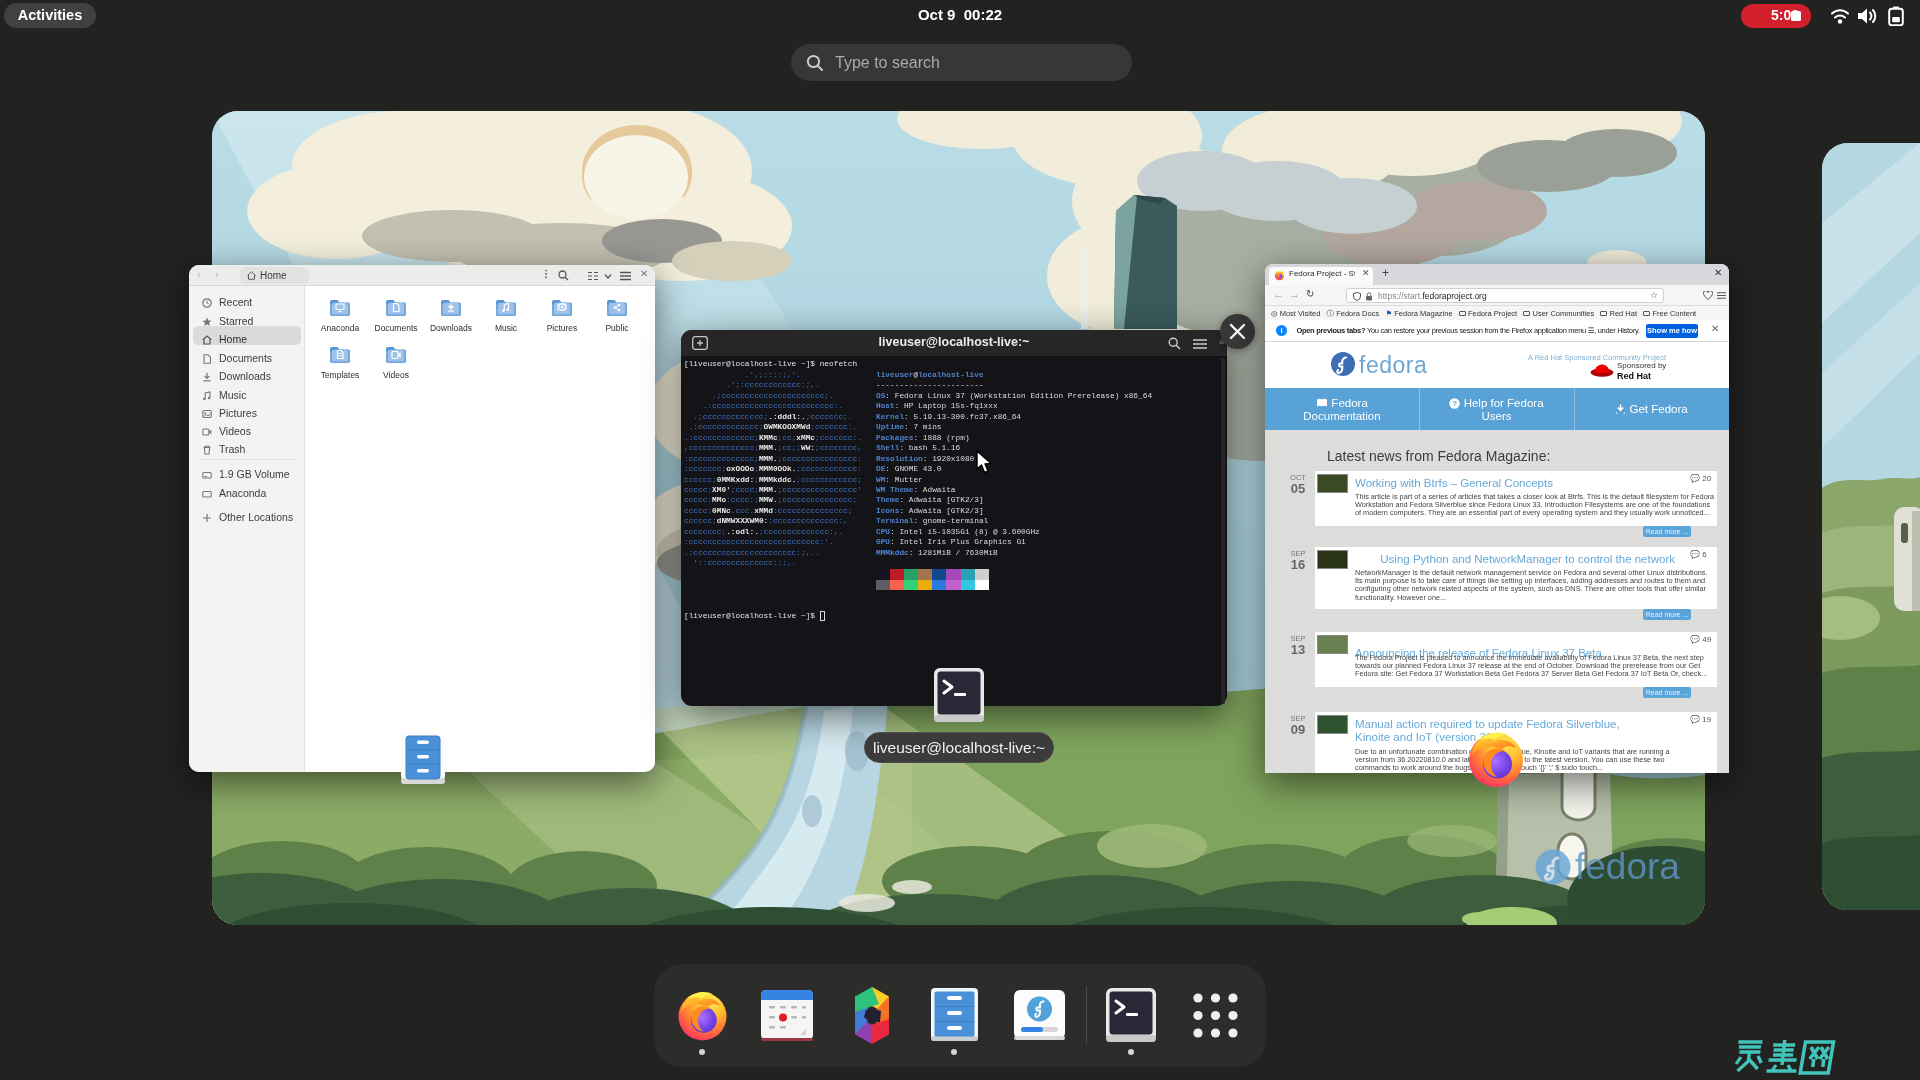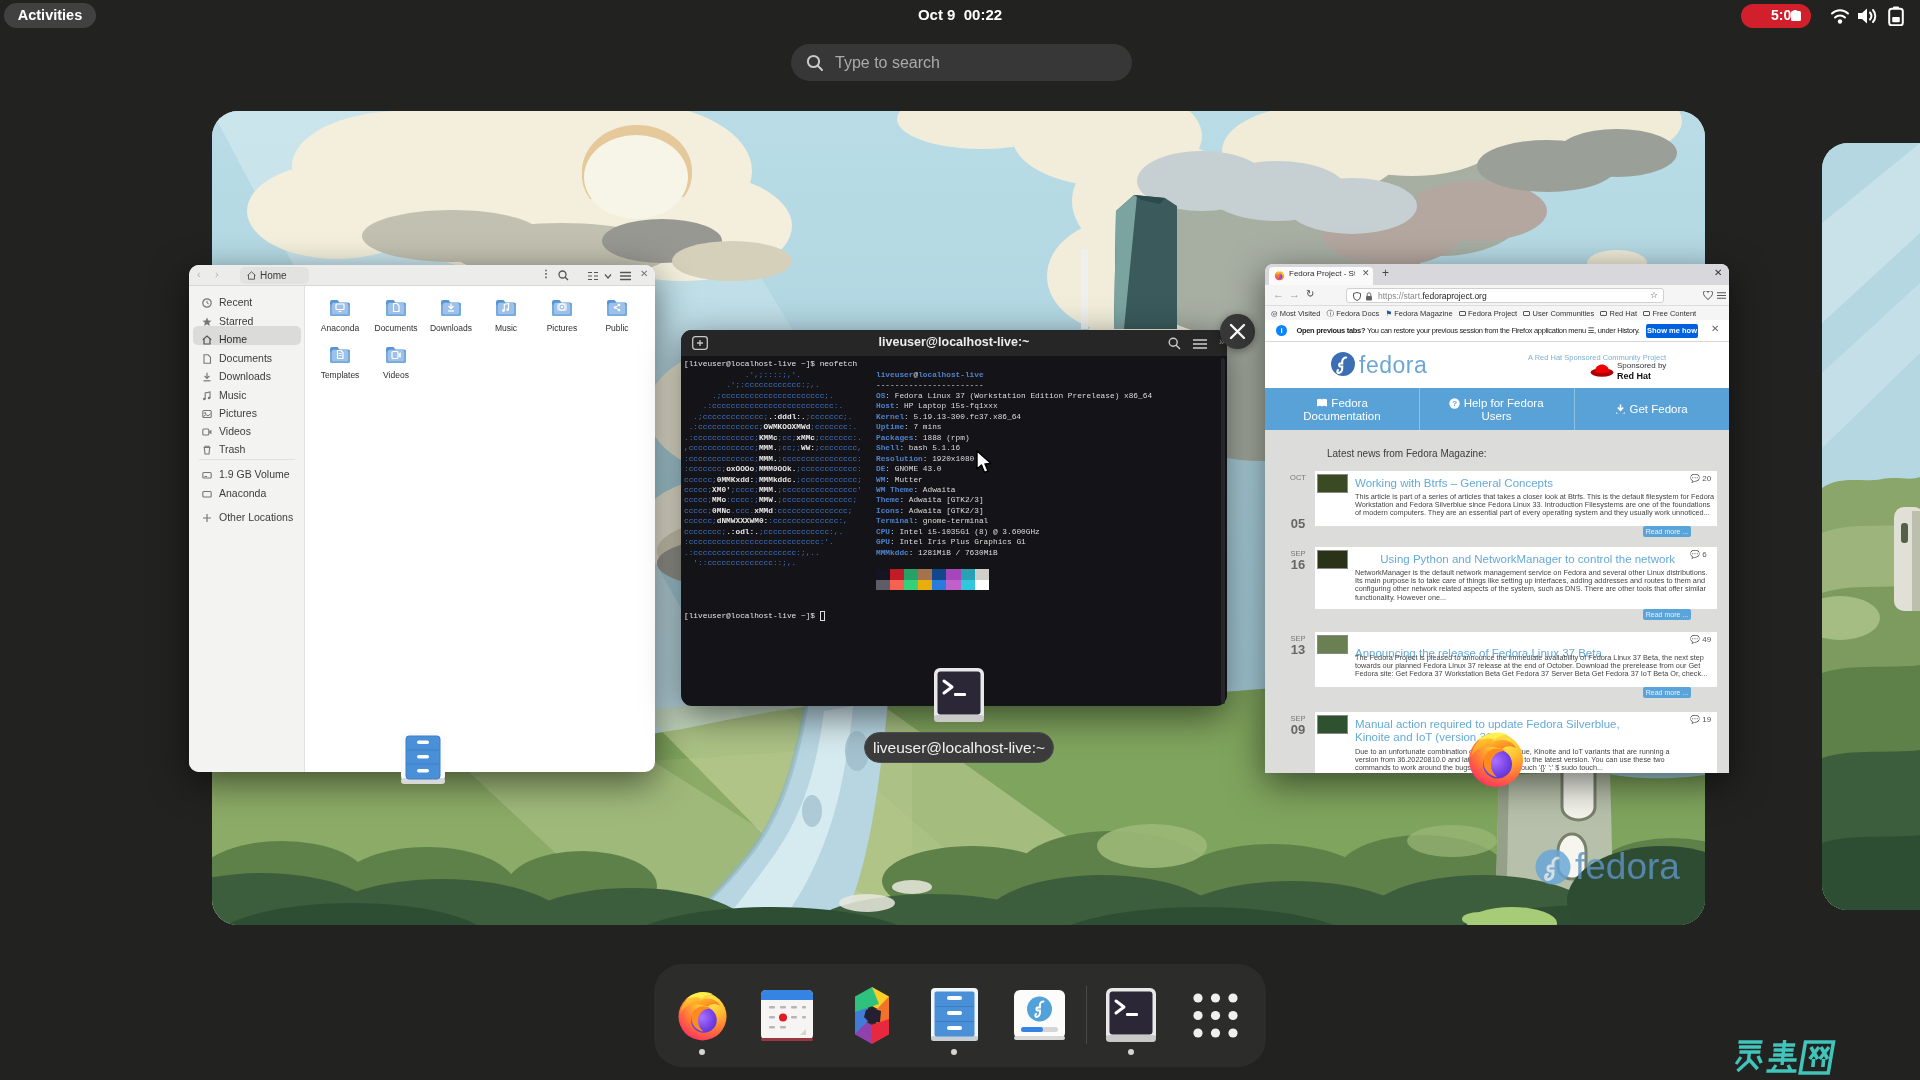--- a/index.html
+++ b/index.html
@@ -571,23 +571,23 @@
   <div style="position:absolute;left:154px;top:133px;width:155px;text-align:center;color:#fff;font-size:11.5px;line-height:13px;"><svg width="11" height="11" viewBox="0 0 11 11" style="vertical-align:-1.5px">
         <circle cx="5.5" cy="5.5" r="5.2" fill="#fff"></circle>
         <text x="3.2" y="8.2" font-size="8" font-weight="bold" fill="#58a2d8">?</text>
       </svg> Help for Fedora<br>Users</div>
   <div style="position:absolute;left:309px;top:139px;width:155px;text-align:center;color:#fff;font-size:11.5px;"><svg width="11" height="11" viewBox="0 0 11 11" style="vertical-align:-1.5px">
         <path d="M5.5 0.5 v5.5 M2.8 3.5 l2.7 2.8 2.7-2.8" stroke="#fff" stroke-width="1.6" fill="none"></path>
         <path d="M1 8 c1.5 2 7.5 2 9 0 v1.5 h-9 Z" fill="#fff"></path>
       </svg> Get Fedora</div>
 
   <div style="position:absolute;left:0;top:166px;width:464px;height:343px;background:#dcdcda;"></div>
-  <span style="position:absolute;left:15px;top:184px;font-size:10px;color:#3c3c3c;padding-left:47px;">Latest news from Fedora Magazine:</span>
+  <span style="position:absolute;left:15px;top:184px;font-size:14px;color:#3c3c3c;padding-left:47px;">Latest news from Fedora Magazine:</span>
 <span style="position:absolute;left:18px;top:209px;width:30px;text-align:center;font-size:7.5px;color:#777;">OCT</span>
-<span style="position:absolute;left:18px;top:217px;width:30px;text-align:center;font-size:13px;font-weight:bold;color:#666;margin-top:35px;">05</span>
+<span style="position:absolute;left:18px;top:217px;width:30px;text-align:center;font-size:13px;font-weight:bold;color:#666;">05</span>
 <div style="position:absolute;left:50px;top:207px;width:402px;height:55px;background:#fff;"></div>
 <div style="position:absolute;left:52px;top:210px;width:31px;height:19px;background:#3a4a22;border:1px solid #888;"></div>
 <div style="position:absolute;left:90px;top:213px;width:320px;font-size:11.5px;line-height:13px;color:#65aad8;">Working with Btrfs – General Concepts</div>
 <span style="position:absolute;left:425px;top:210px;font-size:8px;color:#555;">💬 20</span>
 <div style="position:absolute;left:90px;top:229px;width:362px;font-size:7.3px;line-height:8.2px;color:#444;">This article is part of a series of articles that takes a closer look at Btrfs. This is the default filesystem for Fedora<br>Workstation and Fedora Silverblue since Fedora Linux 33. Introduction Filesystems are one of the foundations<br>of modern computers. They are an essential part of every operating system and they usually work unnoticed...</div>
 <div style="position:absolute;left:378px;top:262px;width:48px;height:11px;background:#5ba4d9;border-radius:2px;color:#eef;font-size:7px;text-align:center;line-height:11px;">Read more ...</div>
 <span style="position:absolute;left:18px;top:285px;width:30px;text-align:center;font-size:7.5px;color:#777;">SEP</span>
 <span style="position:absolute;left:18px;top:293px;width:30px;text-align:center;font-size:13px;font-weight:bold;color:#666;">16</span>
 <div style="position:absolute;left:50px;top:283px;width:402px;height:62px;background:#fff;"></div>
 <div style="position:absolute;left:52px;top:286px;width:31px;height:19px;background:#2a3318;border:1px solid #888;"></div>

